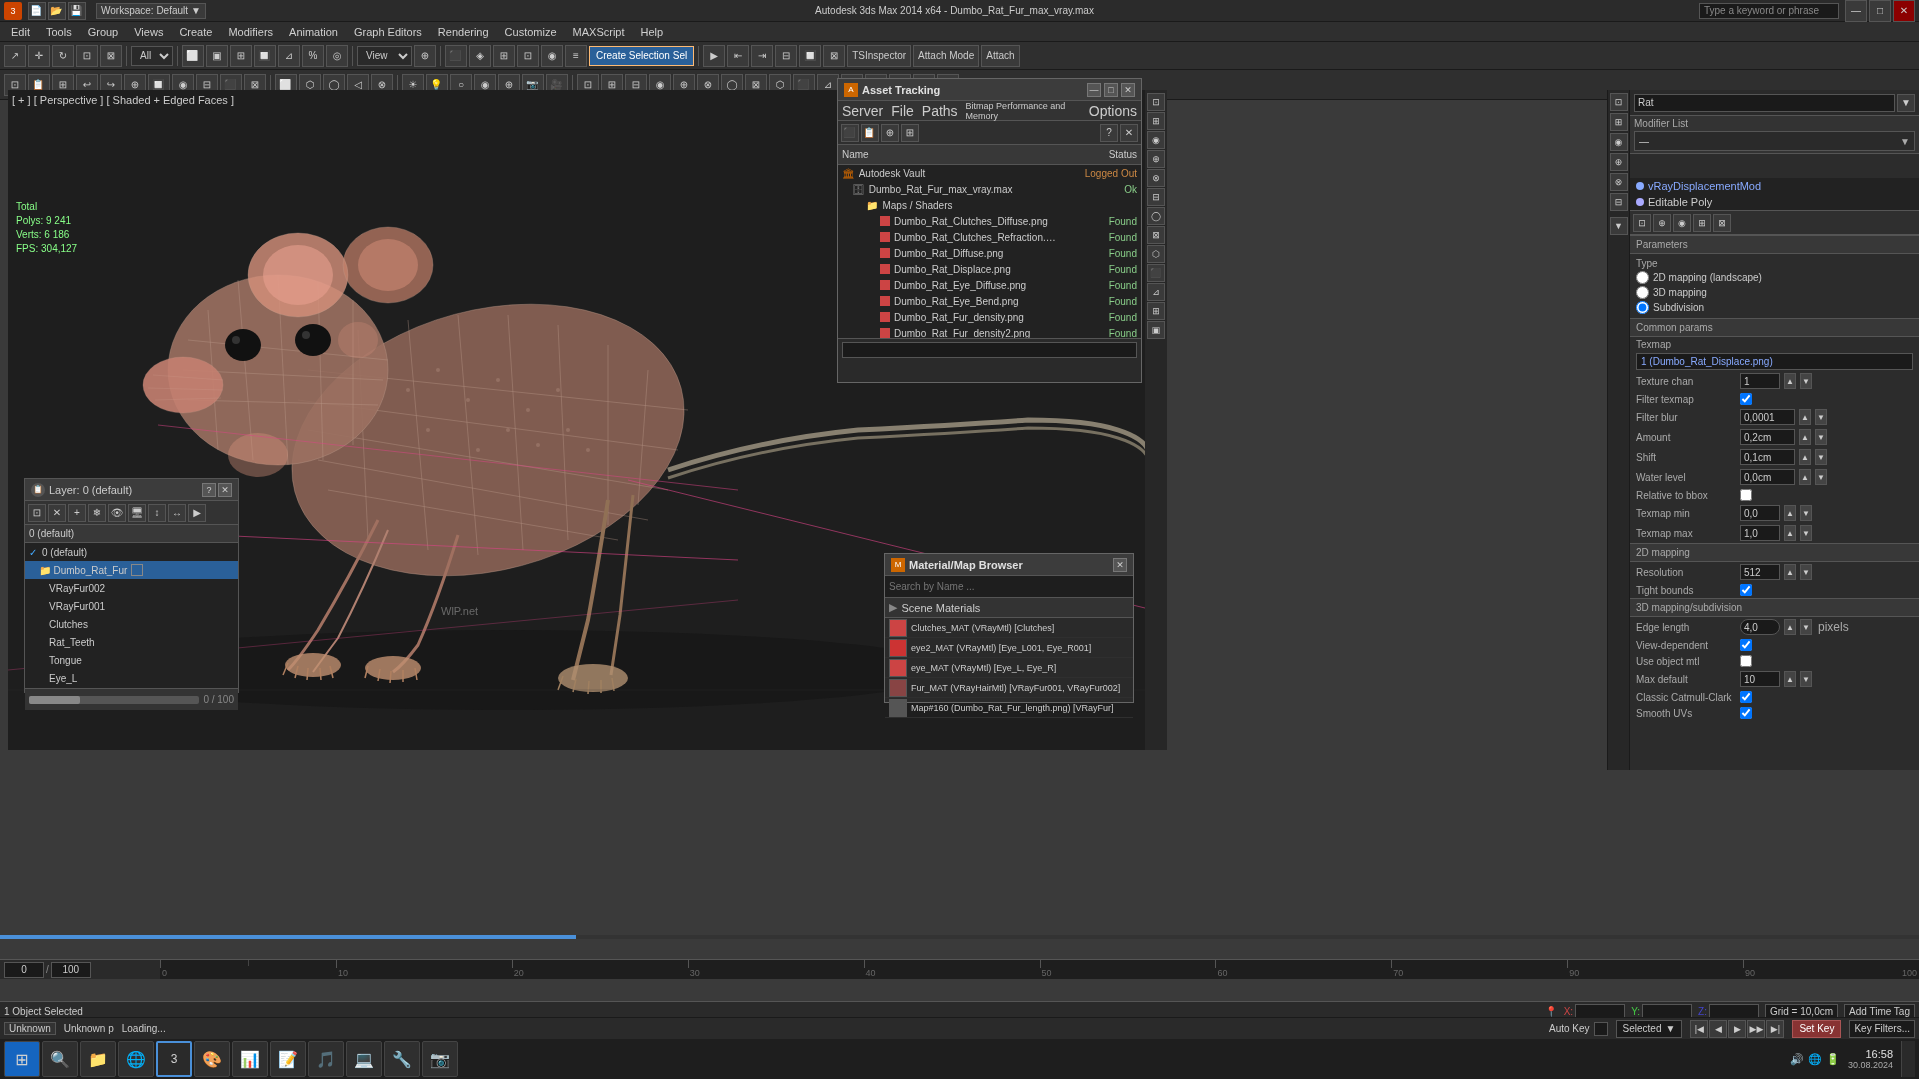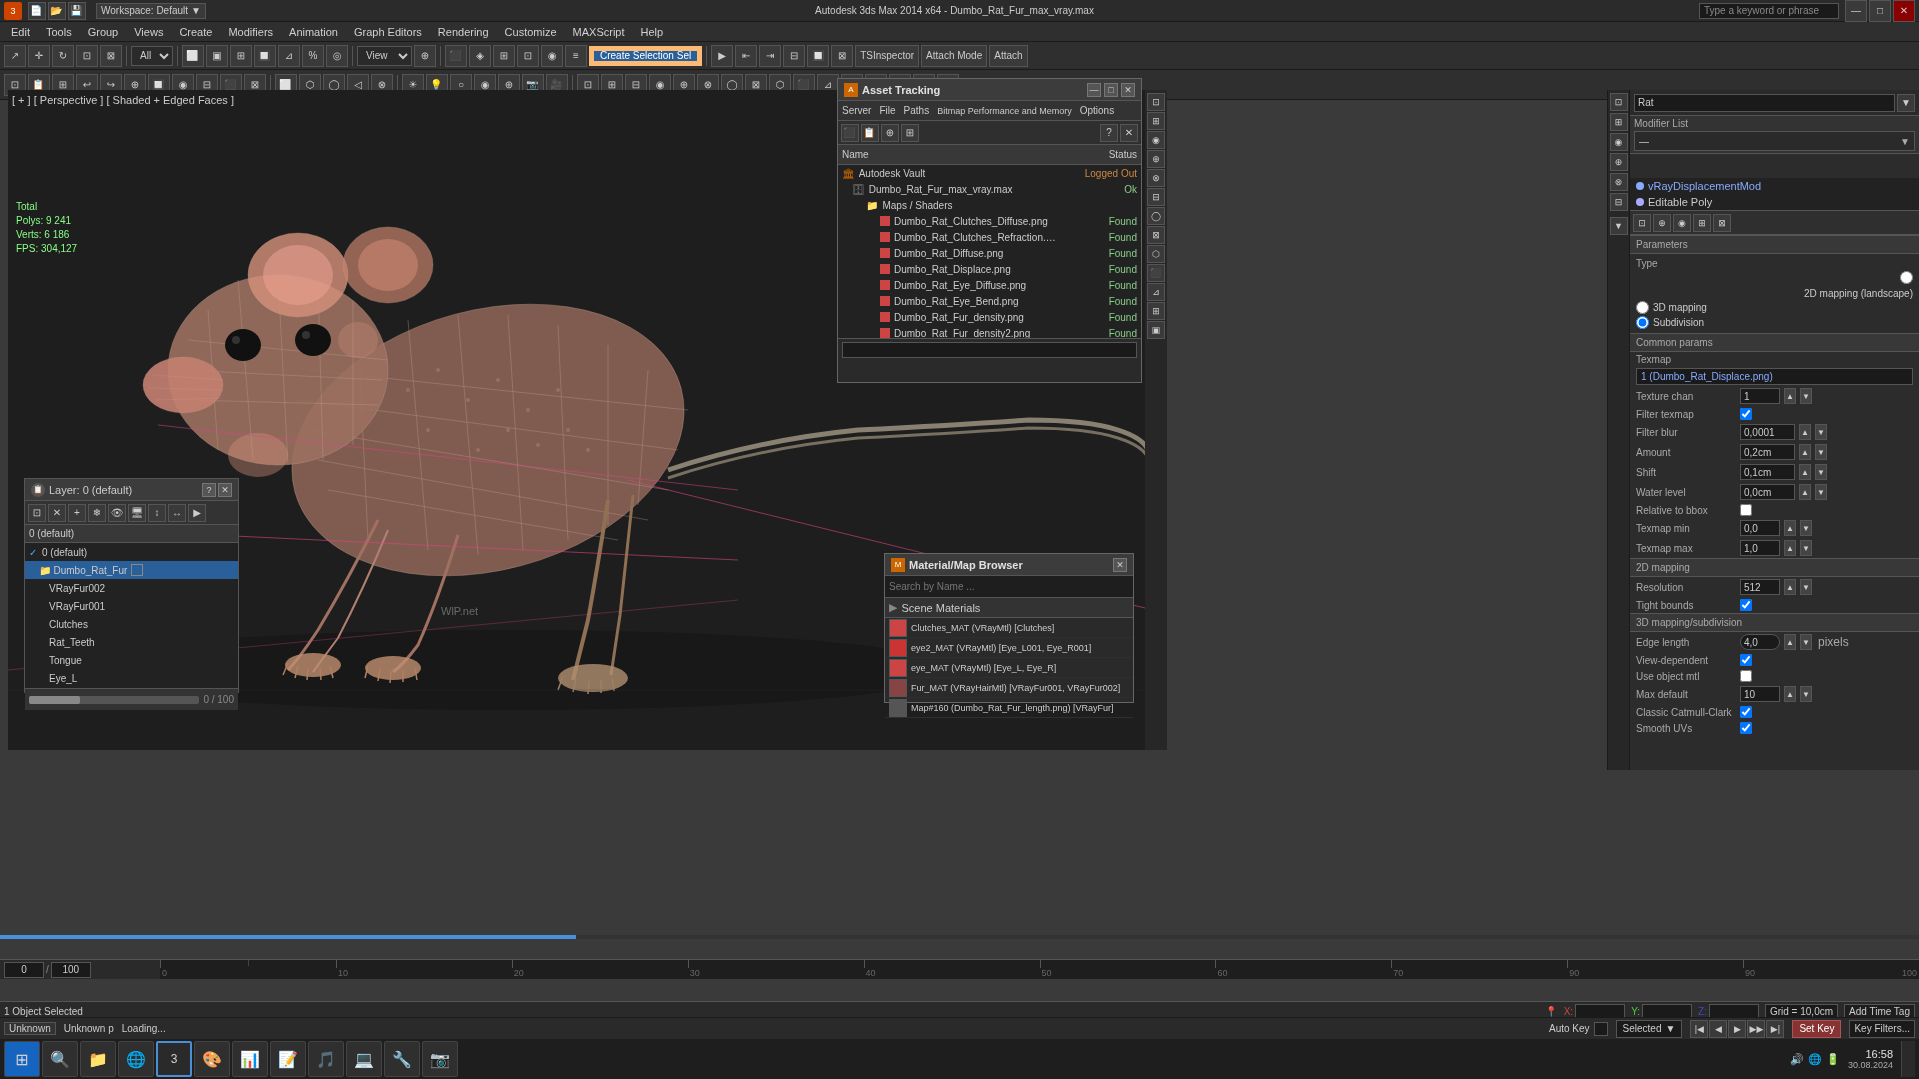--- a/index.html
+++ b/index.html
@@ -196,21 +196,21 @@
     }
     #asset-menu-bar {
       height: 20px;
       background: #333;
       display: flex;
       align-items: center;
       padding: 0 4px;
       gap: 8px;
       border-bottom: 1px solid #555;
     }
-    .asset-menu-item { font-size: 10px; color: #ccc; cursor: pointer; }
+    .asset-menu-item { font-size: 14px; color: #ccc; cursor: pointer; }
     #asset-toolbar {
       height: 24px;
       background: #2f2f2f;
       display: flex;
       align-items: center;
       padding: 0 3px;
       gap: 2px;
       border-bottom: 1px solid #555;
     }
     #asset-table-header {
@@ -653,21 +653,21 @@
     <option>View</option>
   </select>
   <div class="tb-btn">⊕</div>
   <div class="tb-separator"></div>
   <div class="tb-btn">⬛</div>
   <div class="tb-btn">◈</div>
   <div class="tb-btn">⊞</div>
   <div class="tb-btn">⊡</div>
   <div class="tb-btn">◉</div>
   <div class="tb-btn">≡</div>
-  <div style="height:20px;background:#2a6099;border:5px solid #fdba74;padding:0 6px;display:flex;align-items:center;font-size:10px;color:white;cursor:pointer;">
+  <div style="height:20px;background:#2a6099;border:1px solid #fdba74;padding:0 6px;display:flex;align-items:center;font-size:10px;color:white;cursor:pointer;">
     <span>Create Selection Sel</span>
   </div>
   <div class="tb-separator"></div>
   <div class="tb-btn">▶</div>
   <div class="tb-btn">⇤</div>
   <div class="tb-btn">⇥</div>
   <div class="tb-btn">⊟</div>
   <div class="tb-btn">🔲</div>
   <div class="tb-btn">⊠</div>
   <div class="tb-btn" style="background:#3a3a3a;border:1px solid #555;padding:0 4px;font-size:10px;color:#ccc;width:auto;">TSInspector</div>
@@ -1116,21 +1116,21 @@
     <div class="icon-btn">⊞</div>
     <div class="icon-btn">⊠</div>
   </div>
 
   <div class="rp-section-title">
     <span>Parameters</span>
   </div>
 
   <div style="padding:4px 6px;font-size:10px;color:#ccc;">
     <div style="color:#aaa;margin-bottom:2px;"><span>Type</span></div>
-    <div style="display:flex;align-items:flex-end;gap:4px;margin-bottom:2px;flex-direction:column;">
+    <div style="display:flex;align-items:center;gap:4px;margin-bottom:2px;">
       <input type="radio" name="type" style="margin: 0px;">
       <span>2D mapping (landscape)</span>
     </div>
     <div style="display:flex;align-items:center;gap:4px;margin-bottom:2px;">
       <input type="radio" name="type" style="margin: 0px;">
       <span>3D mapping</span>
     </div>
     <div style="display:flex;align-items:center;gap:4px;">
       <input type="radio" name="type" checked="" style="margin: 0px;">
       <span>Subdivision</span>

